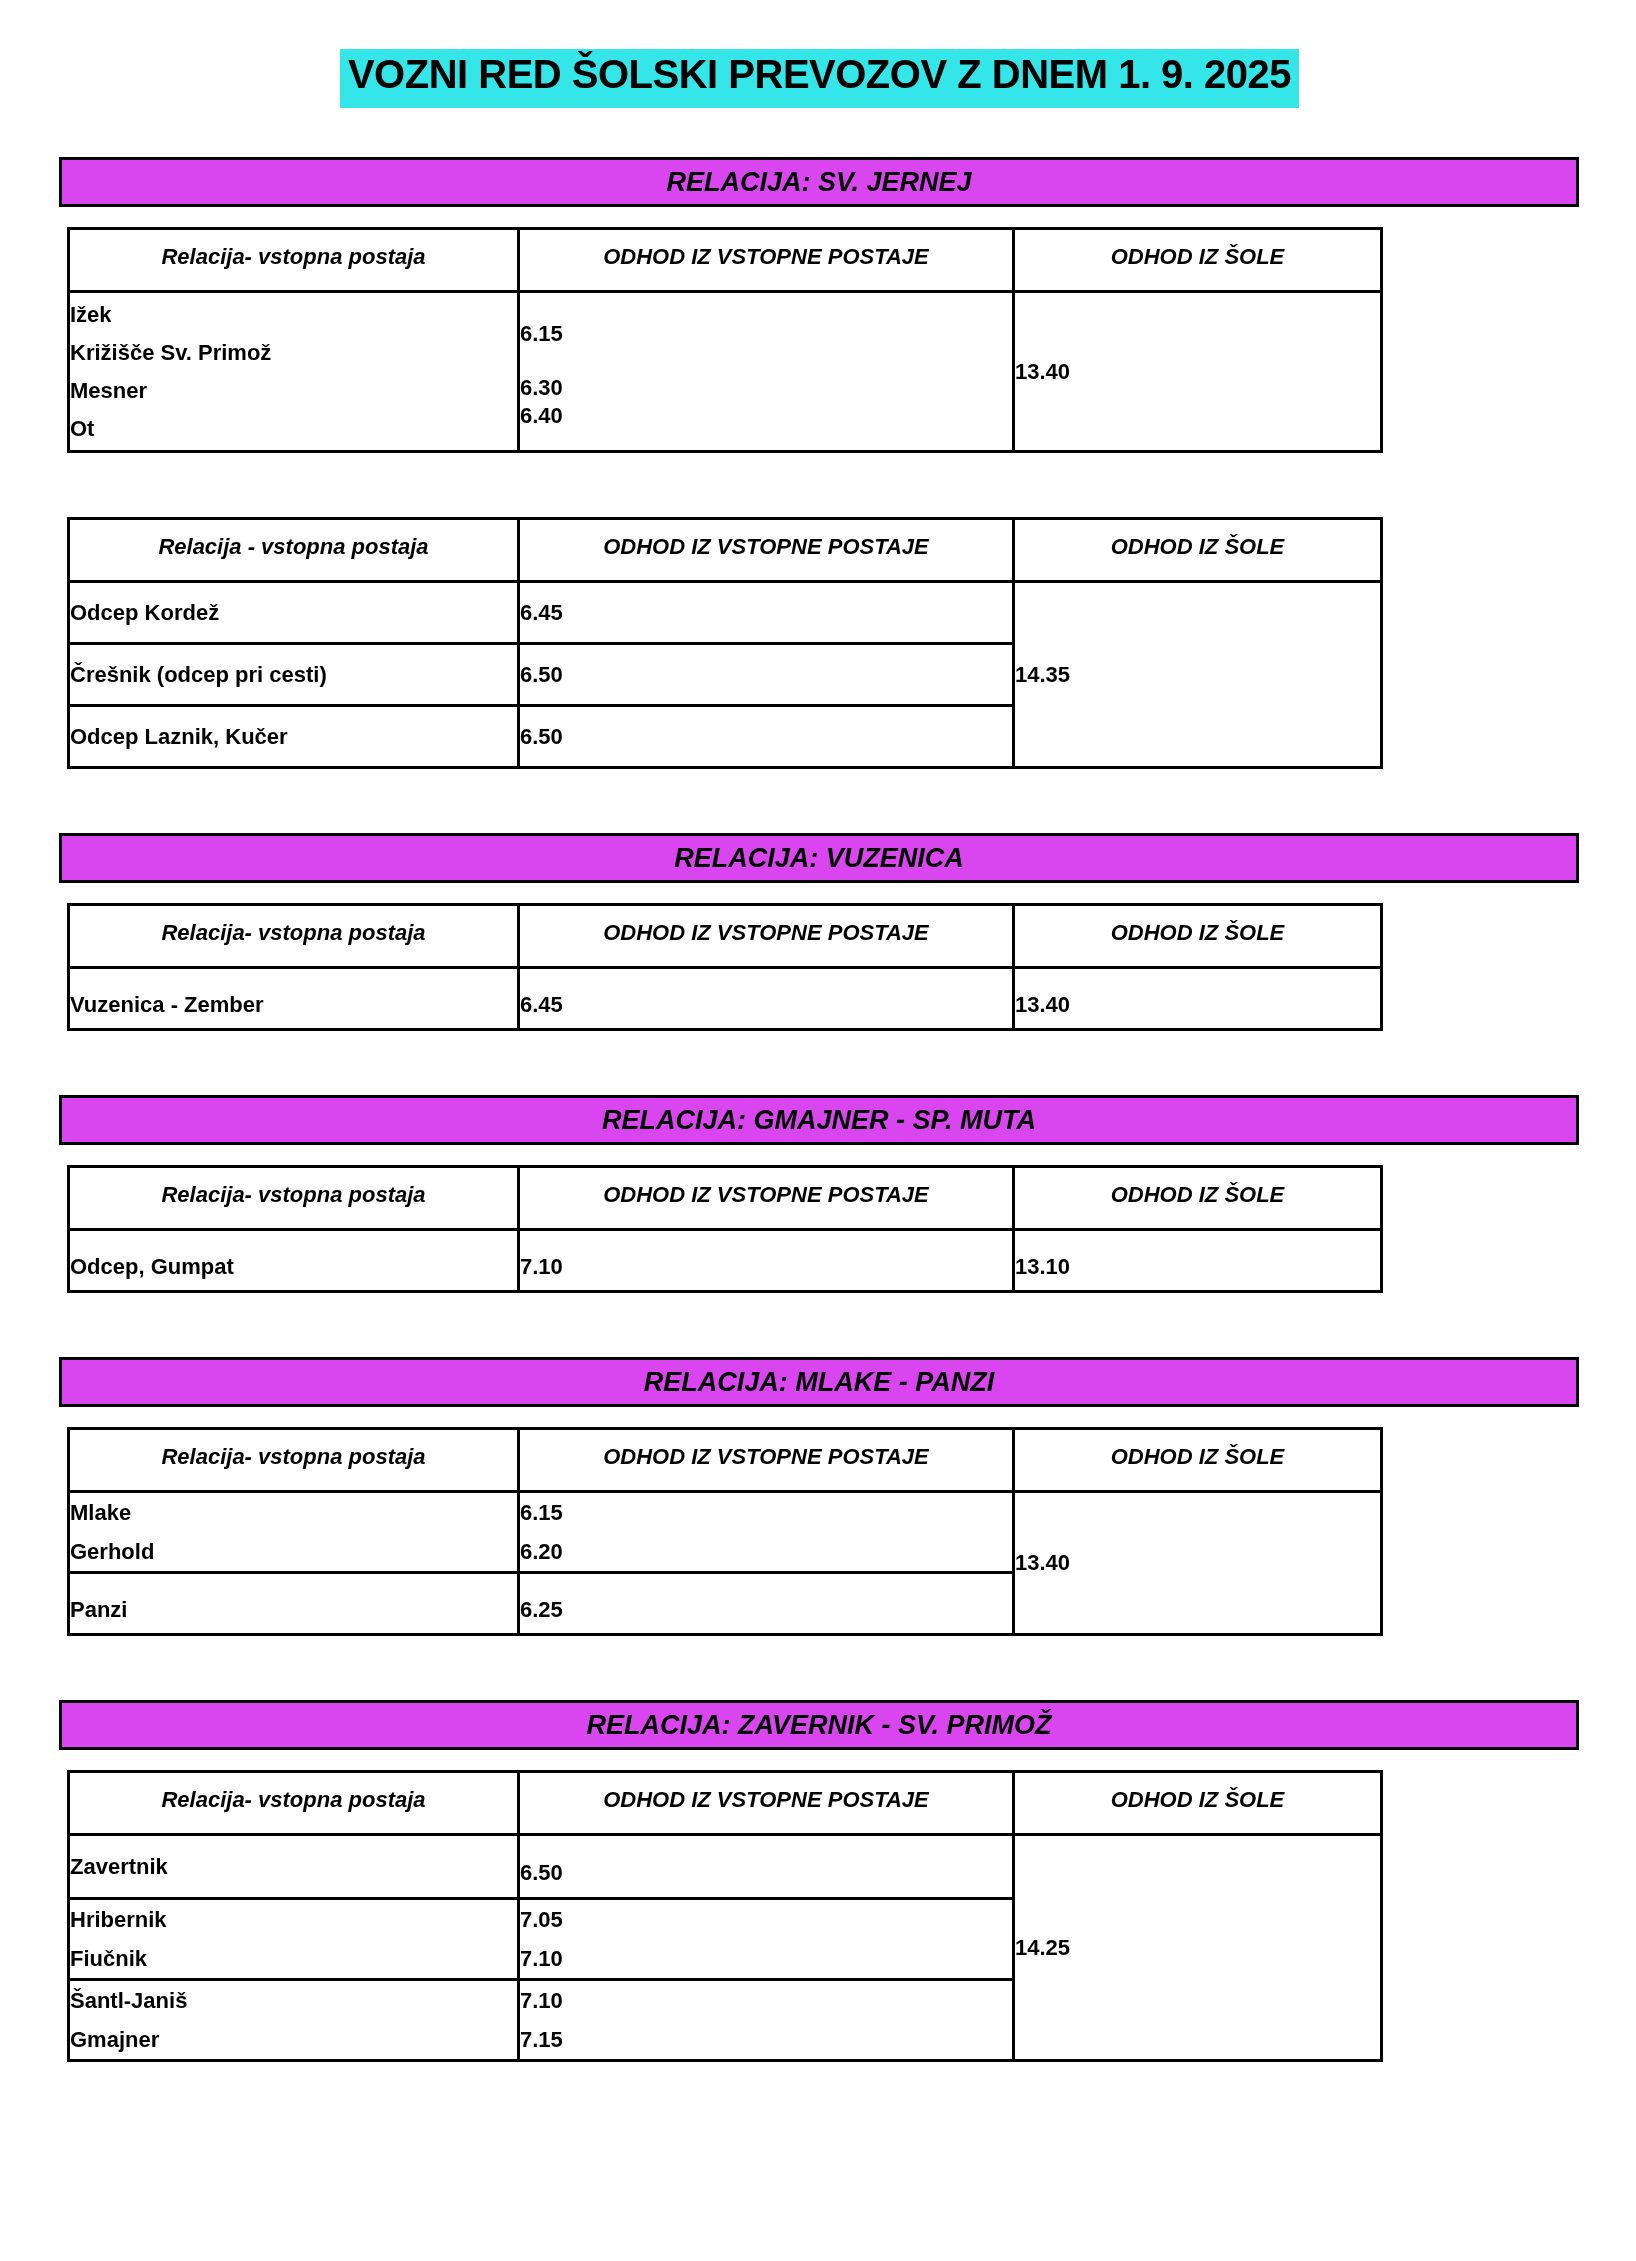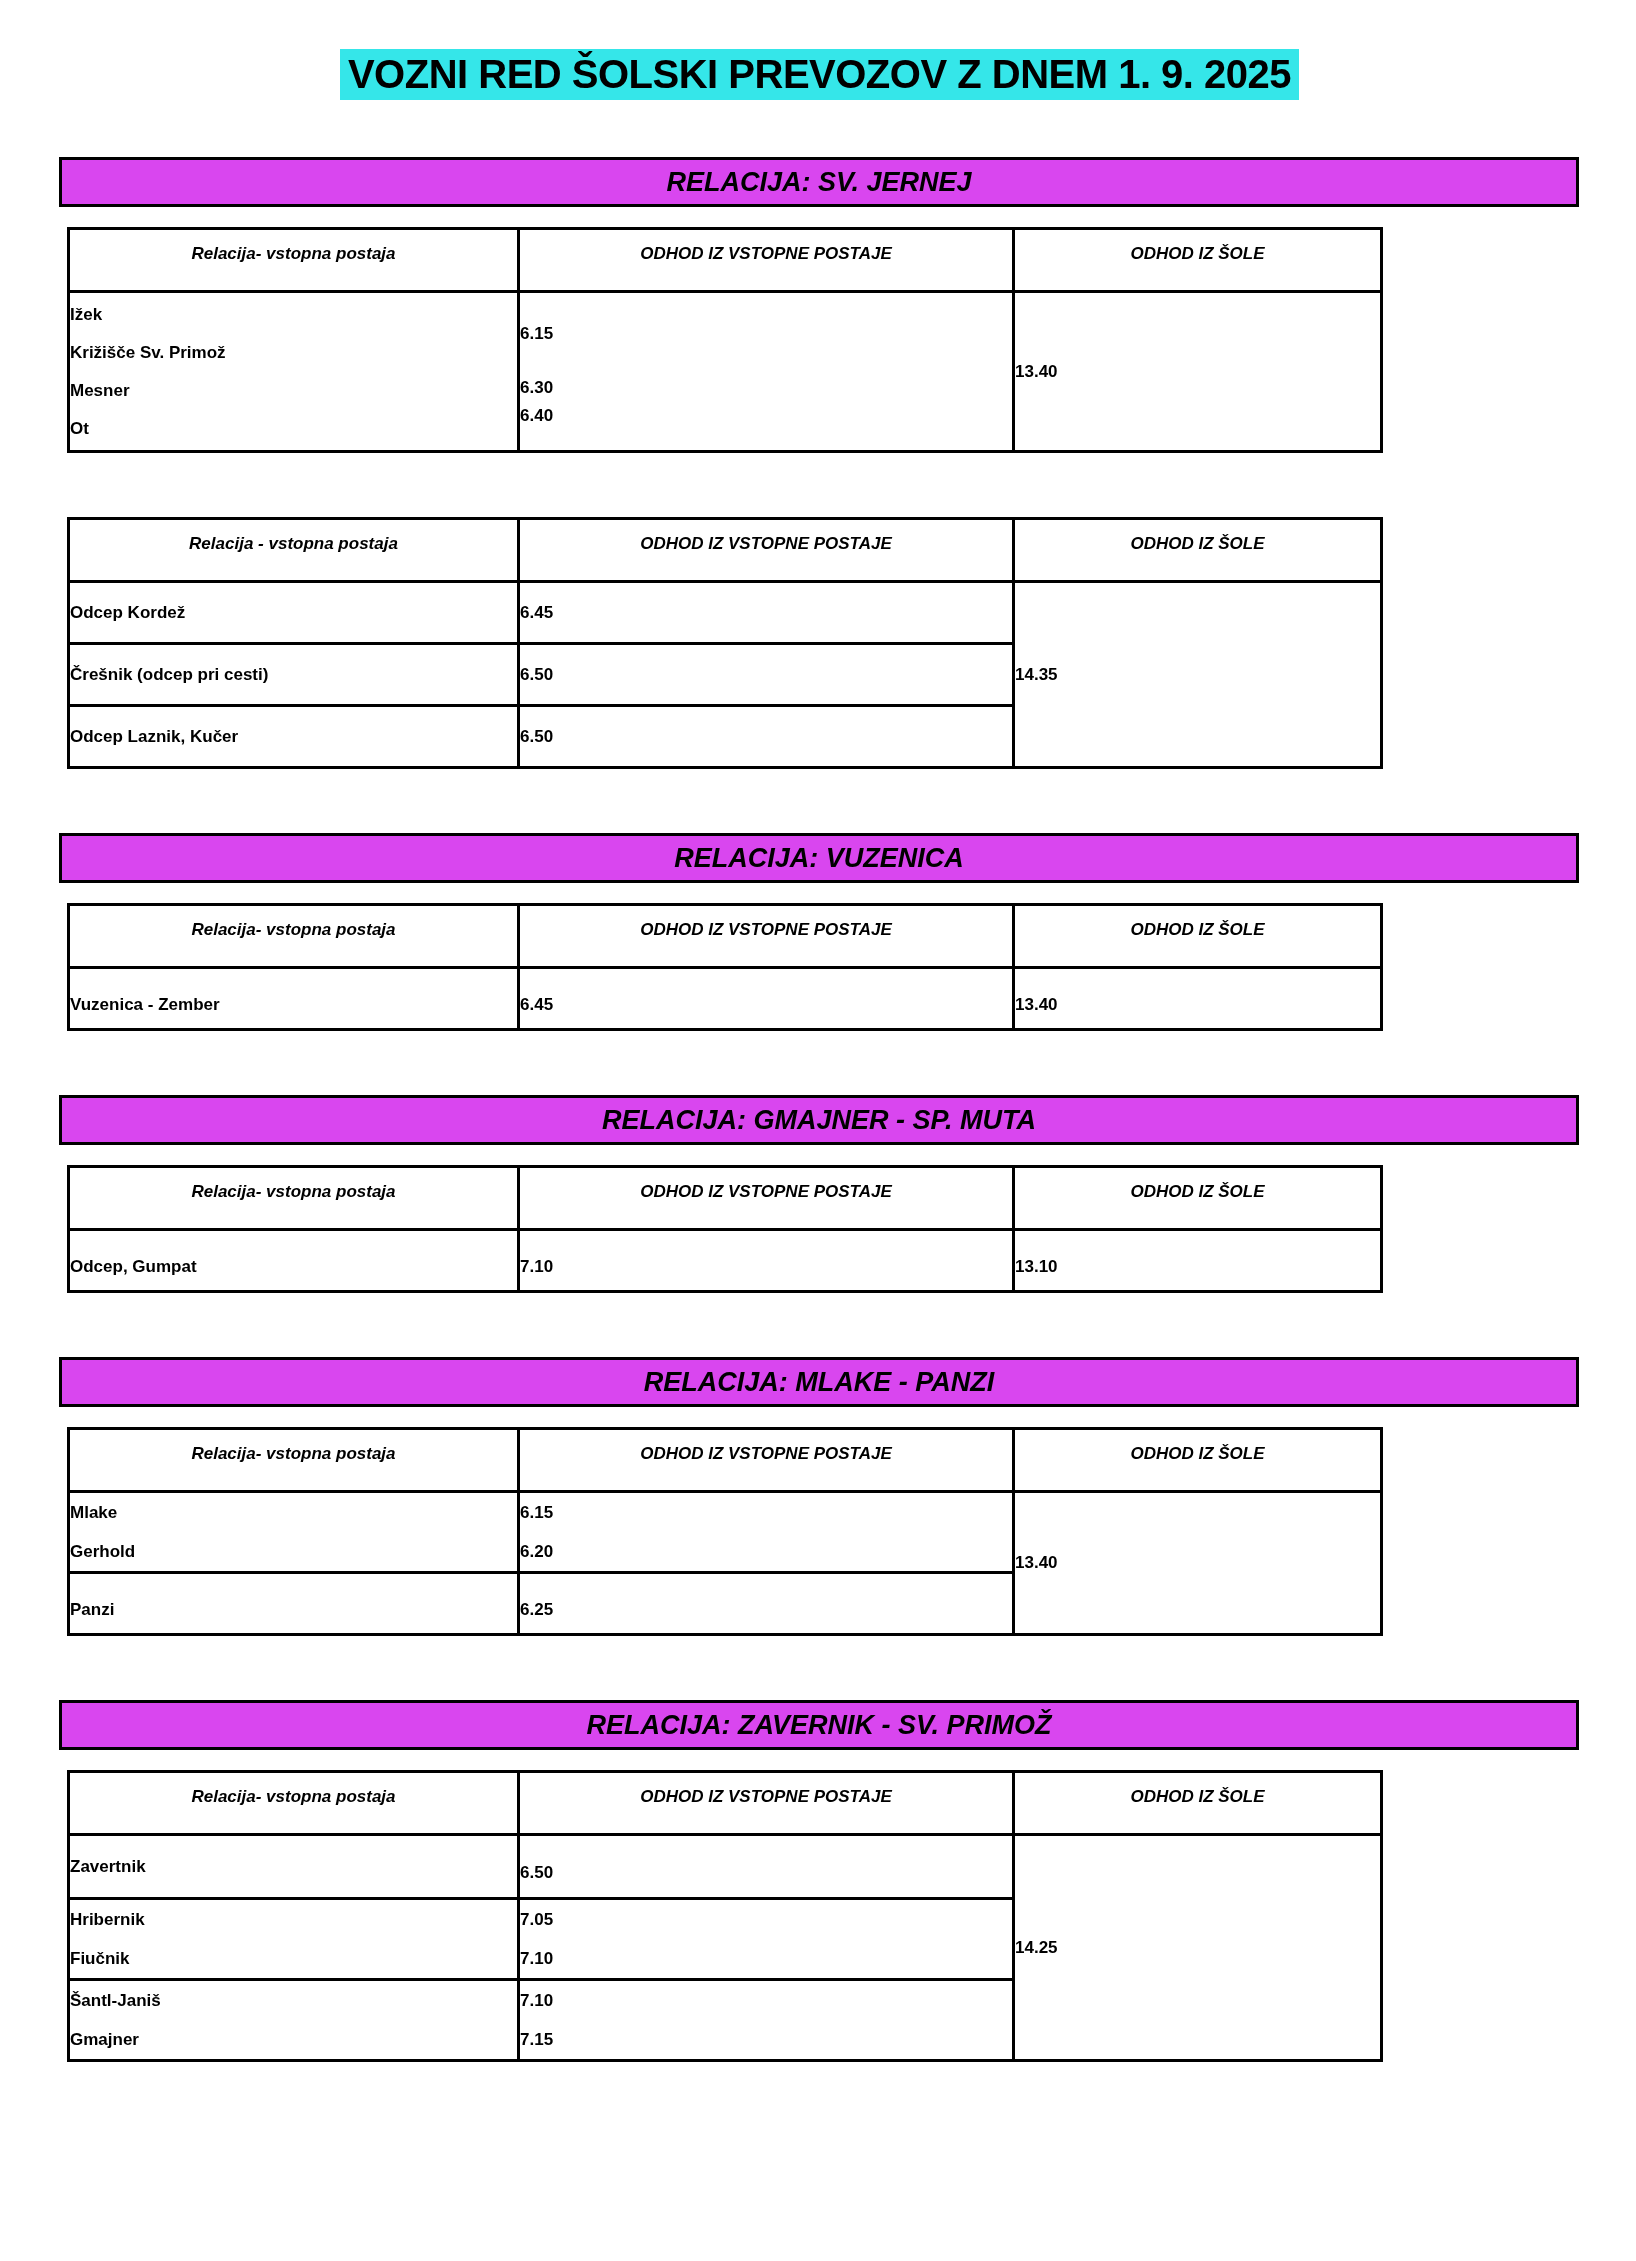--- a/index.html
+++ b/index.html
@@ -19,21 +19,21 @@
   .doc-title {
     text-align: center;
     font-size: 40px;
     font-weight: bold;
     height: 48px;
     line-height: 48px;
     margin-bottom: 59px;
     letter-spacing: -0.5px;
     white-space: nowrap;
   }
-  .doc-title .hl-cyan { padding: 3px 8px 4px 8px; }
+  .doc-title .hl-cyan { padding: 3px 8px 12px 8px; }
   .hl-cyan { background: #35e6e9; }
 
   .section { }
   .section + .section { margin-top: 64px; }
 
   .banner {
     width: 1520px;
     border: 3px solid #000;
     background: #d946ef;
     height: 50px;
@@ -48,21 +48,21 @@
     margin-left: 8px;
     margin-top: 20px;
     border-collapse: collapse;
     table-layout: fixed;
   }
   .tbl col.c1 { width: 450px; }
   .tbl col.c2 { width: 495px; }
   .tbl col.c3 { width: 368px; }
   .tbl th, .tbl td {
     border: 3px solid #000;
-    font-size: 17px;
+    font-size: 22px;
     padding: 0;
   }
   .tbl th {
     font-style: italic;
     height: 63px;
     vertical-align: top;
     padding-top: 14px;
     font-weight: bold;
   }
   .tbl td { vertical-align: middle; font-weight: bold; }

